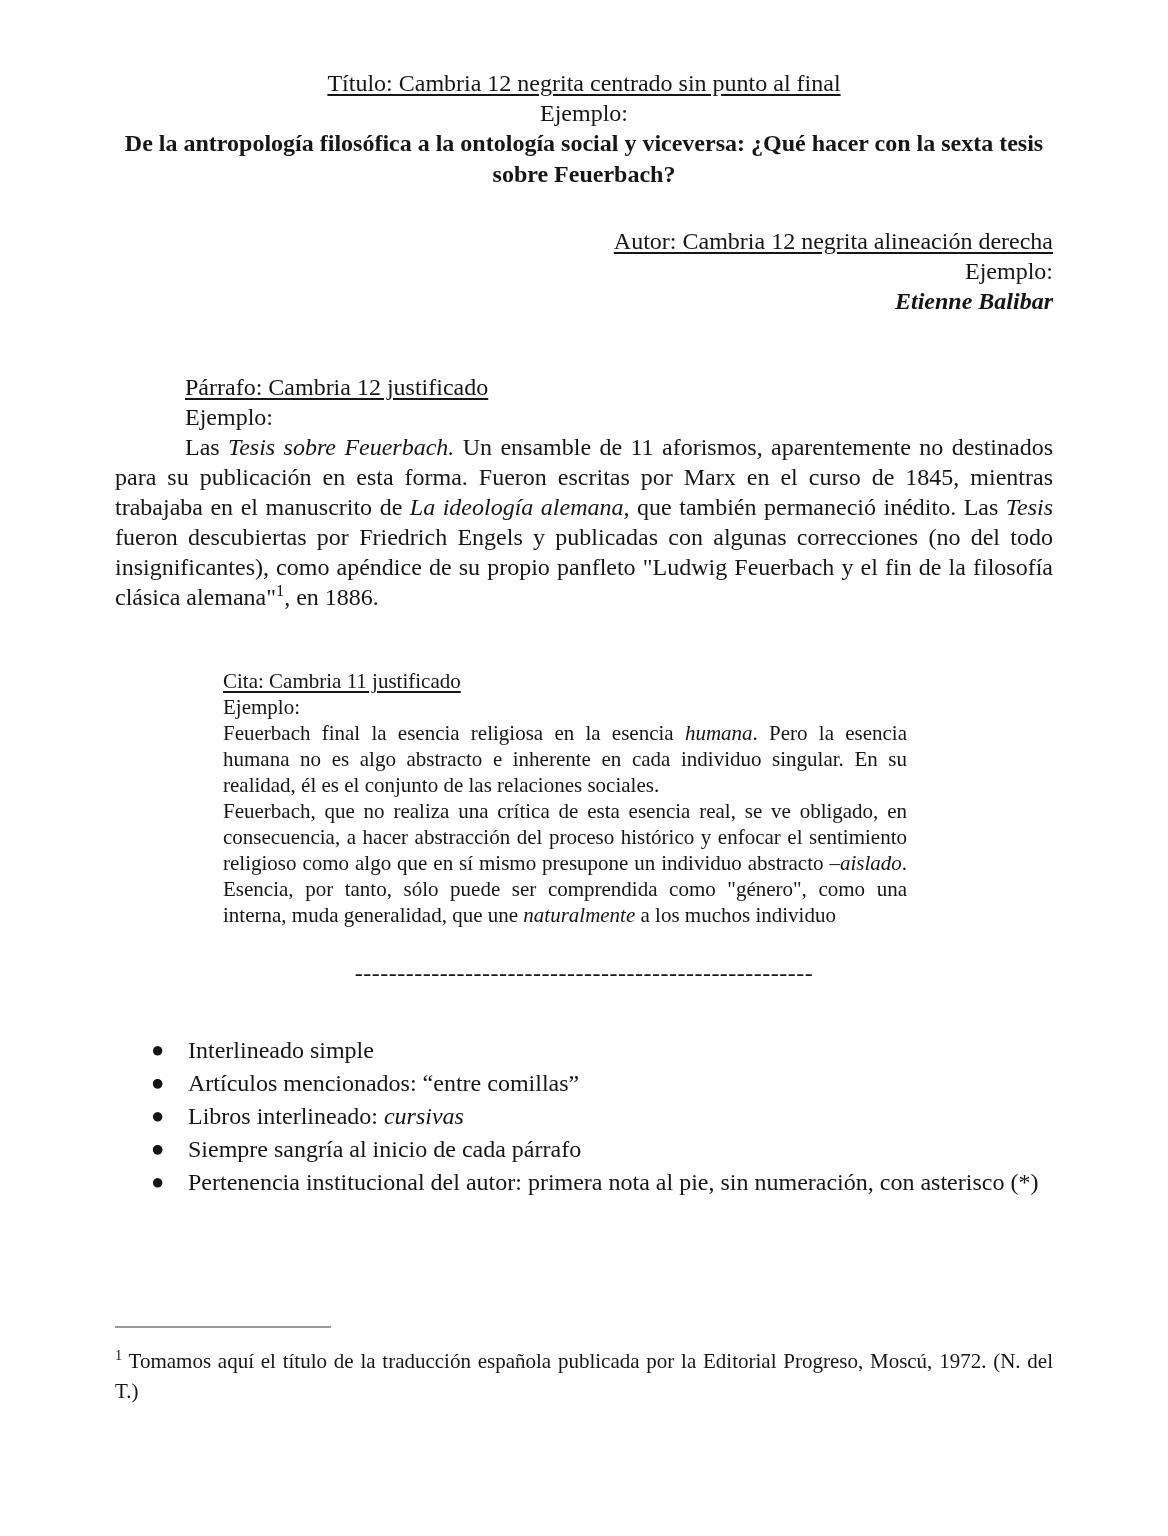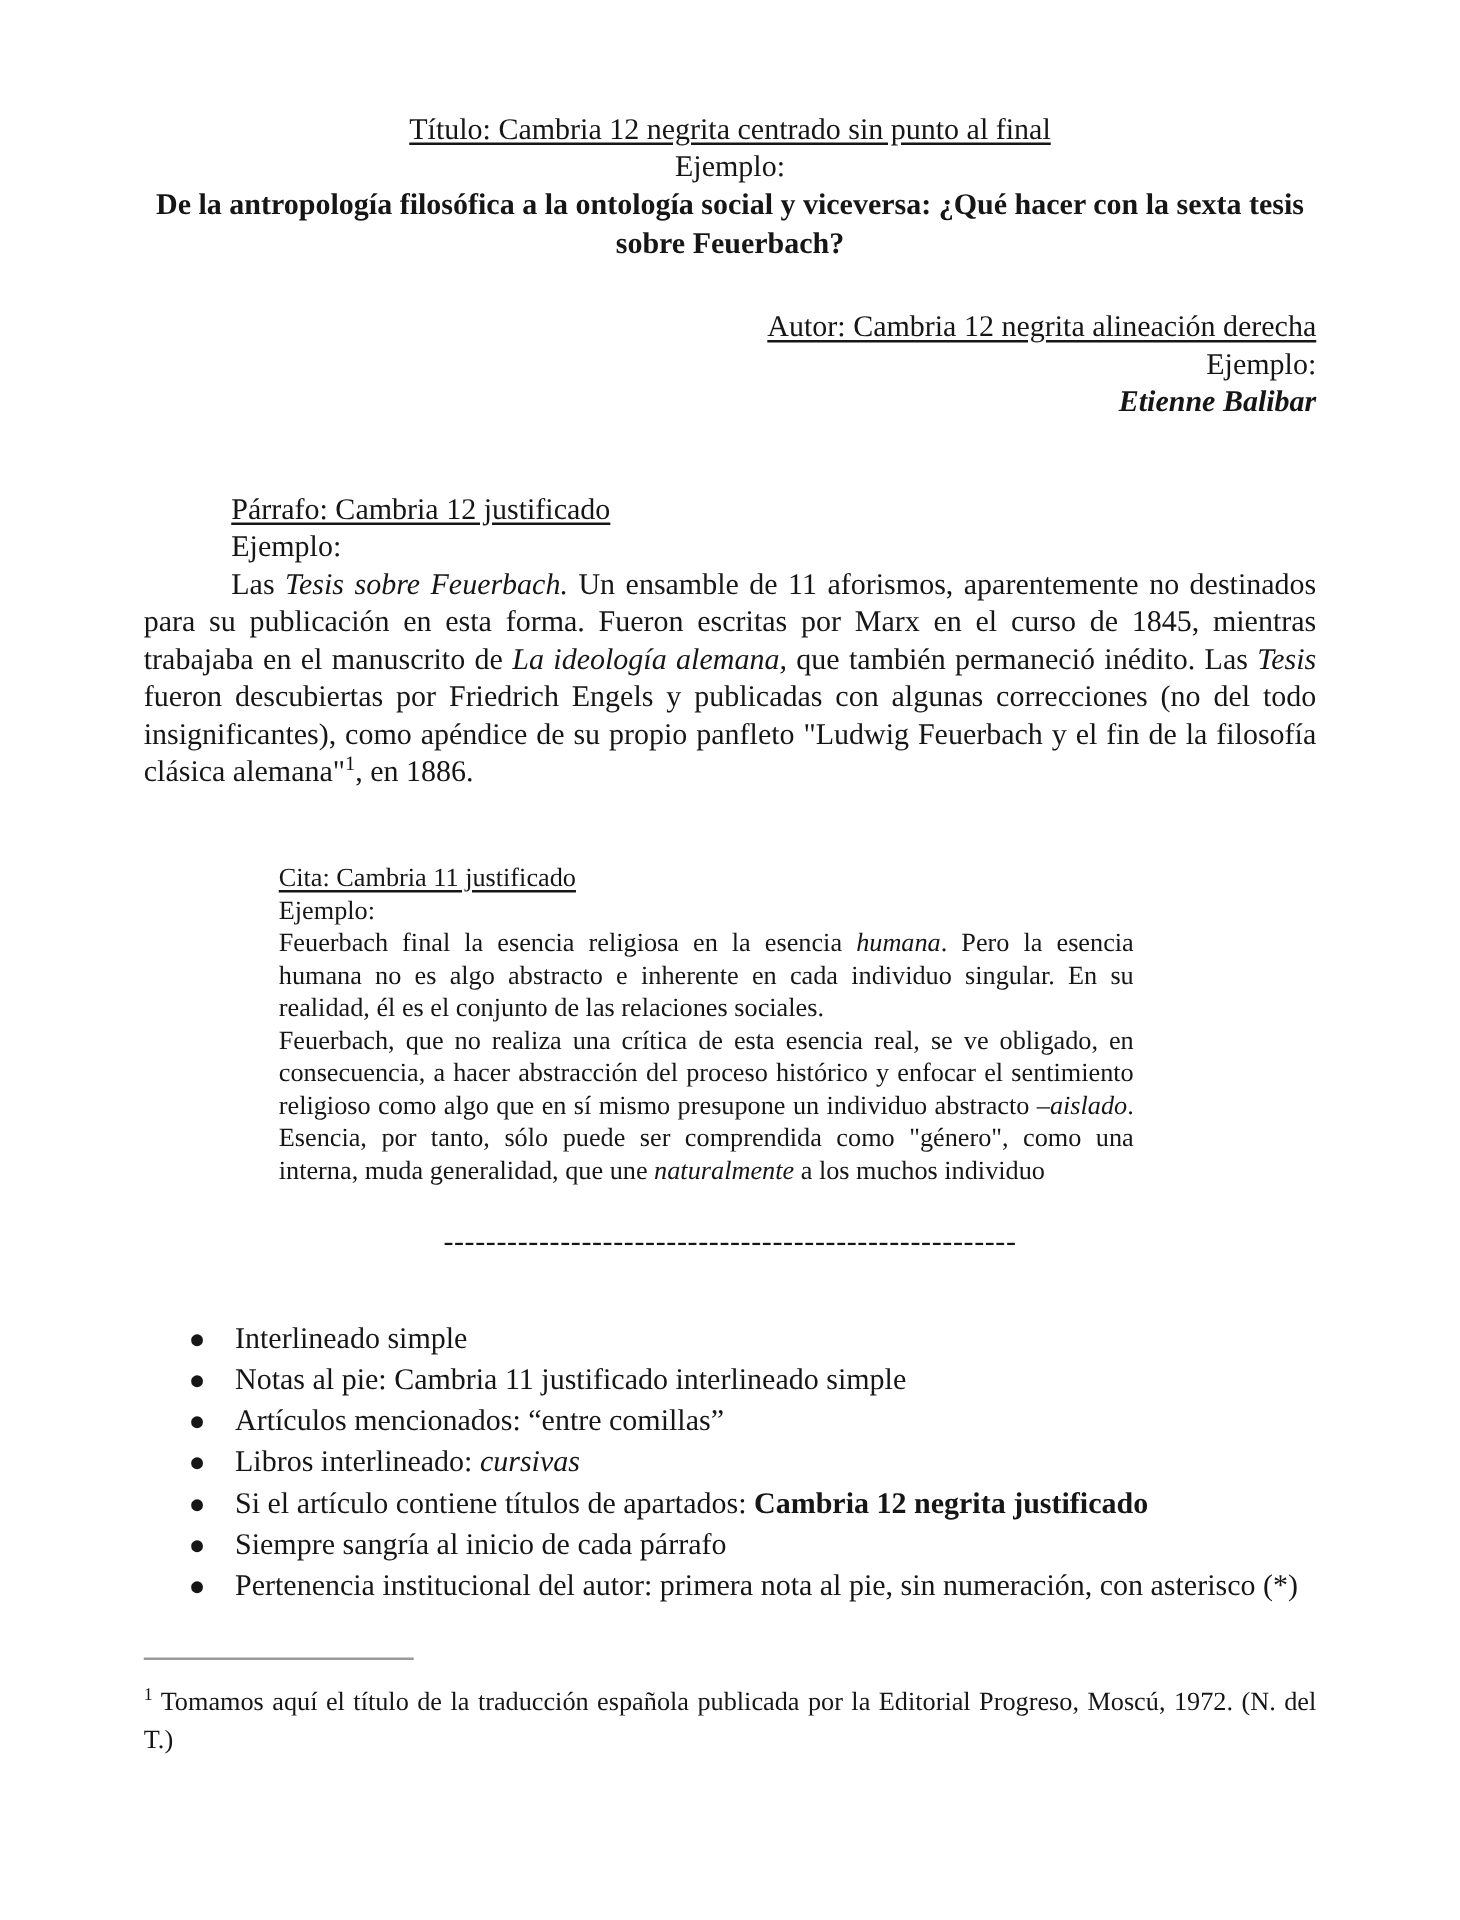--- a/index.html
+++ b/index.html
@@ -6,21 +6,21 @@
   html, body { background: #ffffff; }
   body {
     width: 1168px; height: 1536px;
     font-family: "Liberation Serif", "DejaVu Serif", serif;
     color: #161616;
     overflow: hidden;
   }
   .page {
     position: relative;
     width: 1168px; height: 1536px;
-    padding: 89px 115px 0 115px;
+    padding: 68px 115px 0 115px;
     font-size: 24px;
     line-height: 30px;
   }
   .center { text-align: center; }
   .right  { text-align: right; }
   .u { text-decoration: underline; text-underline-offset: 3px; }
   .bold { font-weight: bold; font-style: italic; }
   .indent { padding-left: 70px; }
 
   .article-title { font-weight: bold; line-height: 31px; }
@@ -122,33 +122,31 @@
 
   <div class="center dashes">------------------------------------------------------</div>
 
   <ul class="rules-list">
       <li>
     <span class="bullet-marker">●</span>
     <span><span>Interlineado simple</span></span>
   </li>
       <li>
     <span class="bullet-marker">●</span>
-    <span><span>Notas al pie: Cambria 11 justificado interlineado simple</span></span>
   </li>
       <li>
     <span class="bullet-marker">●</span>
     <span><span>Artículos mencionados: “entre comillas”</span></span>
   </li>
       <li>
     <span class="bullet-marker">●</span>
     <span><span>Libros interlineado: </span><span class="run-italic">cursivas</span></span>
   </li>
       <li>
     <span class="bullet-marker">●</span>
-    <span><span>Si el artículo contiene títulos de apartados: </span><span class="run-bold">Cambria 12 negrita justificado</span></span>
   </li>
       <li>
     <span class="bullet-marker">●</span>
     <span><span>Siempre sangría al inicio de cada párrafo</span></span>
   </li>
       <li>
     <span class="bullet-marker">●</span>
     <span><span>Pertenencia institucional del autor: primera nota al pie, sin numeración, con asterisco (*)</span></span>
   </li>
     </ul>

